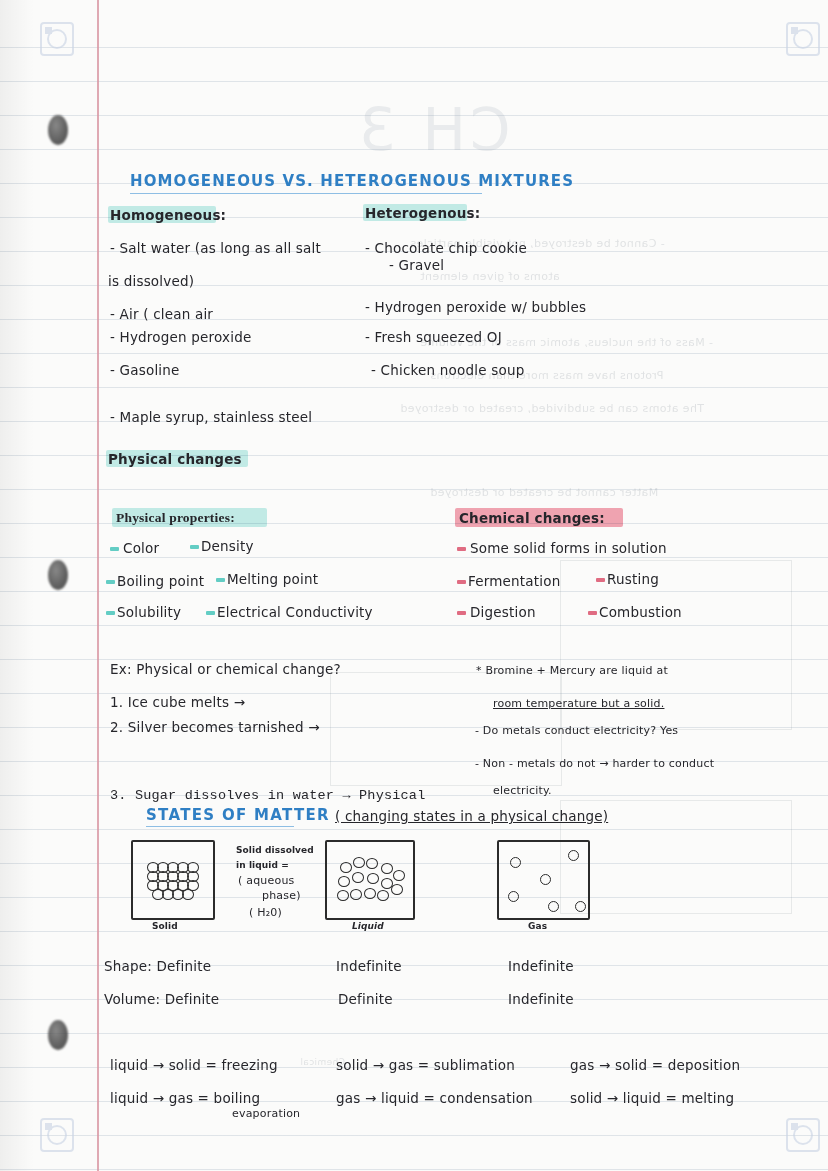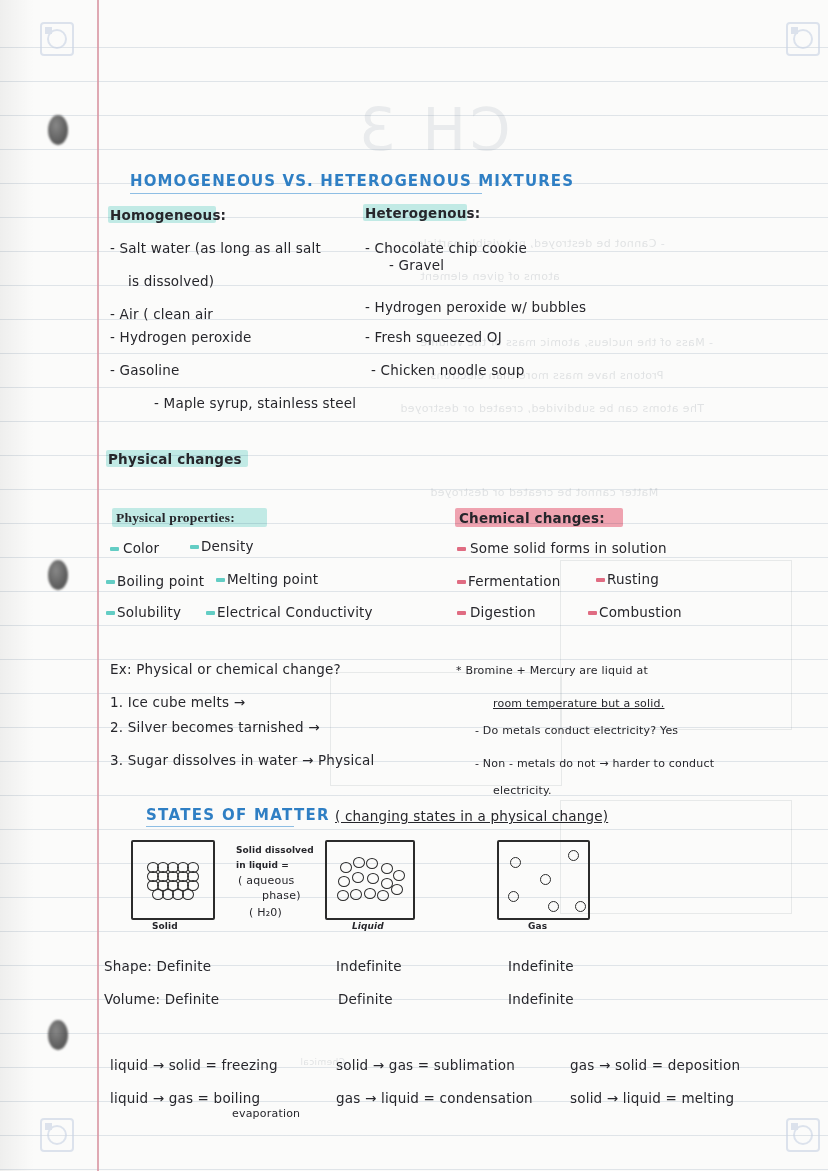--- a/index.html
+++ b/index.html
@@ -163,25 +163,25 @@
   <div class="hw title" style="left:130px;top:172px;">HOMOGENEOUS VS. HETEROGENOUS MIXTURES</div>
   <div class="underline-blue" style="left:130px;top:193px;width:352px;"></div>
 
   <div class="hl-teal" style="left:108px;top:206px;width:108px;height:17px;"></div>
   <div class="hw" style="left:110px;top:207px;font-weight:700;">Homogeneous:</div>
 
   <div class="hl-teal" style="left:363px;top:204px;width:104px;height:17px;"></div>
   <div class="hw" style="left:365px;top:205px;font-weight:700;">Heterogenous:</div>
 
   <div class="hw" style="left:110px;top:240px;">- Salt water (as long as all salt</div>
-  <div class="hw" style="left:128px;top:273px;">is dissolved)</div>
+  <div class="hw" style="left:108px;top:273px;">is dissolved)</div>
   <div class="hw" style="left:110px;top:306px;">- Air ( clean air</div>
   <div class="hw" style="left:110px;top:329px;">- Hydrogen peroxide</div>
   <div class="hw" style="left:110px;top:362px;">- Gasoline</div>
-  <div class="hw" style="left:110px;top:395px;margin-left:44px;">- Maple syrup, stainless steel</div>
+  <div class="hw" style="left:110px;top:409px;">- Maple syrup, stainless steel</div>
 
   <div class="hw" style="left:365px;top:240px;">- Chocolate chip cookie</div>
   <div class="hw" style="left:365px;top:257px;margin-left:24px;">- Gravel</div>
   <div class="hw" style="left:365px;top:299px;">- Hydrogen peroxide w/ bubbles</div>
   <div class="hw" style="left:365px;top:329px;">- Fresh squeezed OJ</div>
   <div class="hw" style="left:371px;top:362px;">- Chicken noodle soup</div>
 
   <div class="hl-teal" style="left:106px;top:450px;width:142px;height:17px;"></div>
   <div class="hw" style="left:108px;top:451px;font-weight:700;">Physical changes</div>
 
@@ -215,23 +215,23 @@
   <div class="hw" style="left:607px;top:571px;">Rusting</div>
 
   <div class="dash-pink" style="left:457px;top:611px;"></div>
   <div class="hw" style="left:470px;top:604px;">Digestion</div>
   <div class="dash-pink" style="left:588px;top:611px;"></div>
   <div class="hw" style="left:599px;top:604px;">Combustion</div>
 
   <div class="hw" style="left:110px;top:661px;">Ex: Physical or chemical change?</div>
   <div class="hw" style="left:110px;top:694px;">1. Ice cube melts →</div>
   <div class="hw" style="left:110px;top:719px;">2. Silver becomes tarnished →</div>
-  <div class="hw" style="left:110px;top:752px;">3. Sugar dissolves in water → Physical</div>
-
-  <div class="hw small" style="left:456px;top:664px;">* Bromine + Mercury are liquid at</div>
+  <div class="hw" style="left:110px;top:788px;font-family:Liberation Mono, monospace;">3. Sugar dissolves in water → Physical</div>
+
+  <div class="hw small" style="left:476px;top:664px;">* Bromine + Mercury are liquid at</div>
   <div class="hw small" style="left:493px;top:697px;text-decoration:underline;">room temperature but a solid.</div>
   <div class="hw small" style="left:475px;top:724px;">- Do metals conduct electricity?  Yes</div>
   <div class="hw small" style="left:475px;top:757px;">- Non - metals do not → harder to conduct</div>
   <div class="hw small" style="left:493px;top:784px;">electricity.</div>
 
   <div class="hw title" style="left:146px;top:806px;letter-spacing:1.3px;">STATES OF MATTER</div>
   <div class="underline-blue" style="left:146px;top:826px;width:148px;"></div>
   <div class="hw" style="left:335px;top:808px;text-decoration:underline;">( changing states in a physical change)</div>
 
   <div class="statebox" style="left:131px;top:840px;width:80px;height:76px;"></div>

